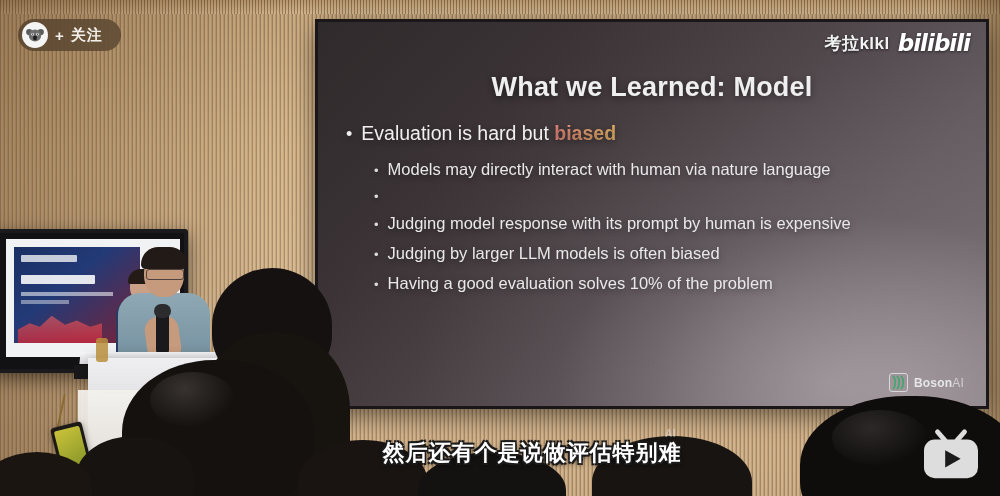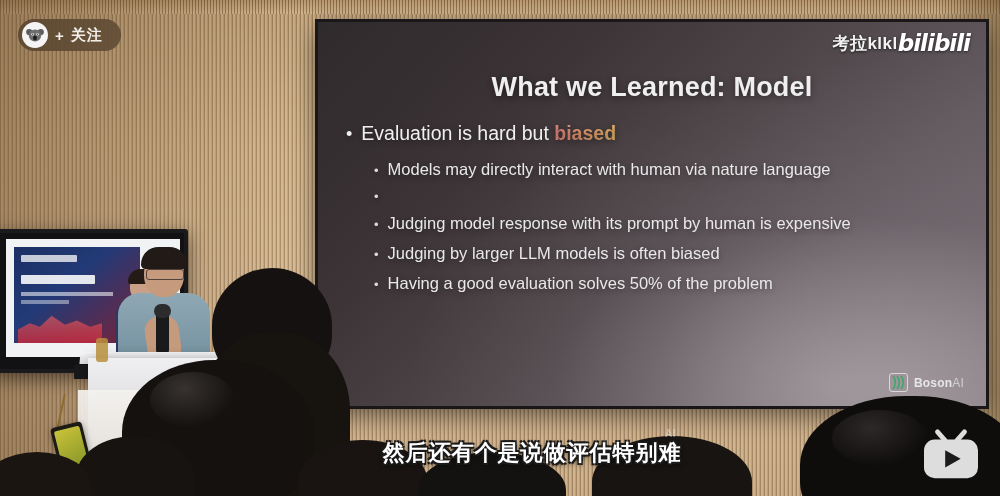--- a/index.html
+++ b/index.html
@@ -47,21 +47,21 @@
     box-shadow:0 0 0 3px #1b1718, 0 8px 26px rgba(0,0,0,.55);
     overflow:hidden;
   }
   .screen-glare{
     position:absolute;right:-6%;bottom:-14%;width:72%;height:66%;
     background:radial-gradient(ellipse at 60% 70%, rgba(220,212,216,.30), rgba(220,212,216,0) 68%);
     pointer-events:none;
   }
 
   .slide-wm{
-    position:absolute;right:16px;top:8px;display:flex;align-items:center;gap:0;
+    position:absolute;right:16px;top:8px;display:flex;align-items:center;gap:8px;
     color:#f2f2f2;font-weight:700;font-size:17px;letter-spacing:.5px;
     text-shadow:0 1px 3px rgba(0,0,0,.7);
   }
   .bili-logo{
     font-size:23px;font-weight:800;font-style:italic;letter-spacing:-1px;
     color:#fff;font-family:"DejaVu Sans",sans-serif;
     text-shadow:0 1px 3px rgba(0,0,0,.6);
   }
 
   .slide-title{
@@ -255,21 +255,21 @@
       <div class="b2">
         <span class="dot">•</span>
         <span>Judging model response with its prompt by human is expensive</span>
       </div>
       <div class="b2">
         <span class="dot">•</span>
         <span>Judging by larger LLM models is often biased</span>
       </div>
       <div class="b2">
         <span class="dot">•</span>
-        <span>Having a good evaluation solves 50% of the problem</span>
+        <span>Having a good evaluation solves 10% of the problem</span>
       </div>
     </div>
 
     <div class="boson">
       <svg class="boson-mark" width="19" height="19" viewBox="0 0 19 19">
         <rect x="0.5" y="0.5" width="18" height="18" rx="2.5" fill="none" stroke="#d8d8d8" stroke-width="1"></rect>
         <path d="M4 3 C7 6, 7 13, 4 16" fill="none" stroke="#3ea86b" stroke-width="1.6"></path>
         <path d="M8 3 C11 6, 11 13, 8 16" fill="none" stroke="#3ea86b" stroke-width="1.6"></path>
         <path d="M12 3 C15 6, 15 13, 12 16" fill="none" stroke="#3ea86b" stroke-width="1.6"></path>
       </svg>

